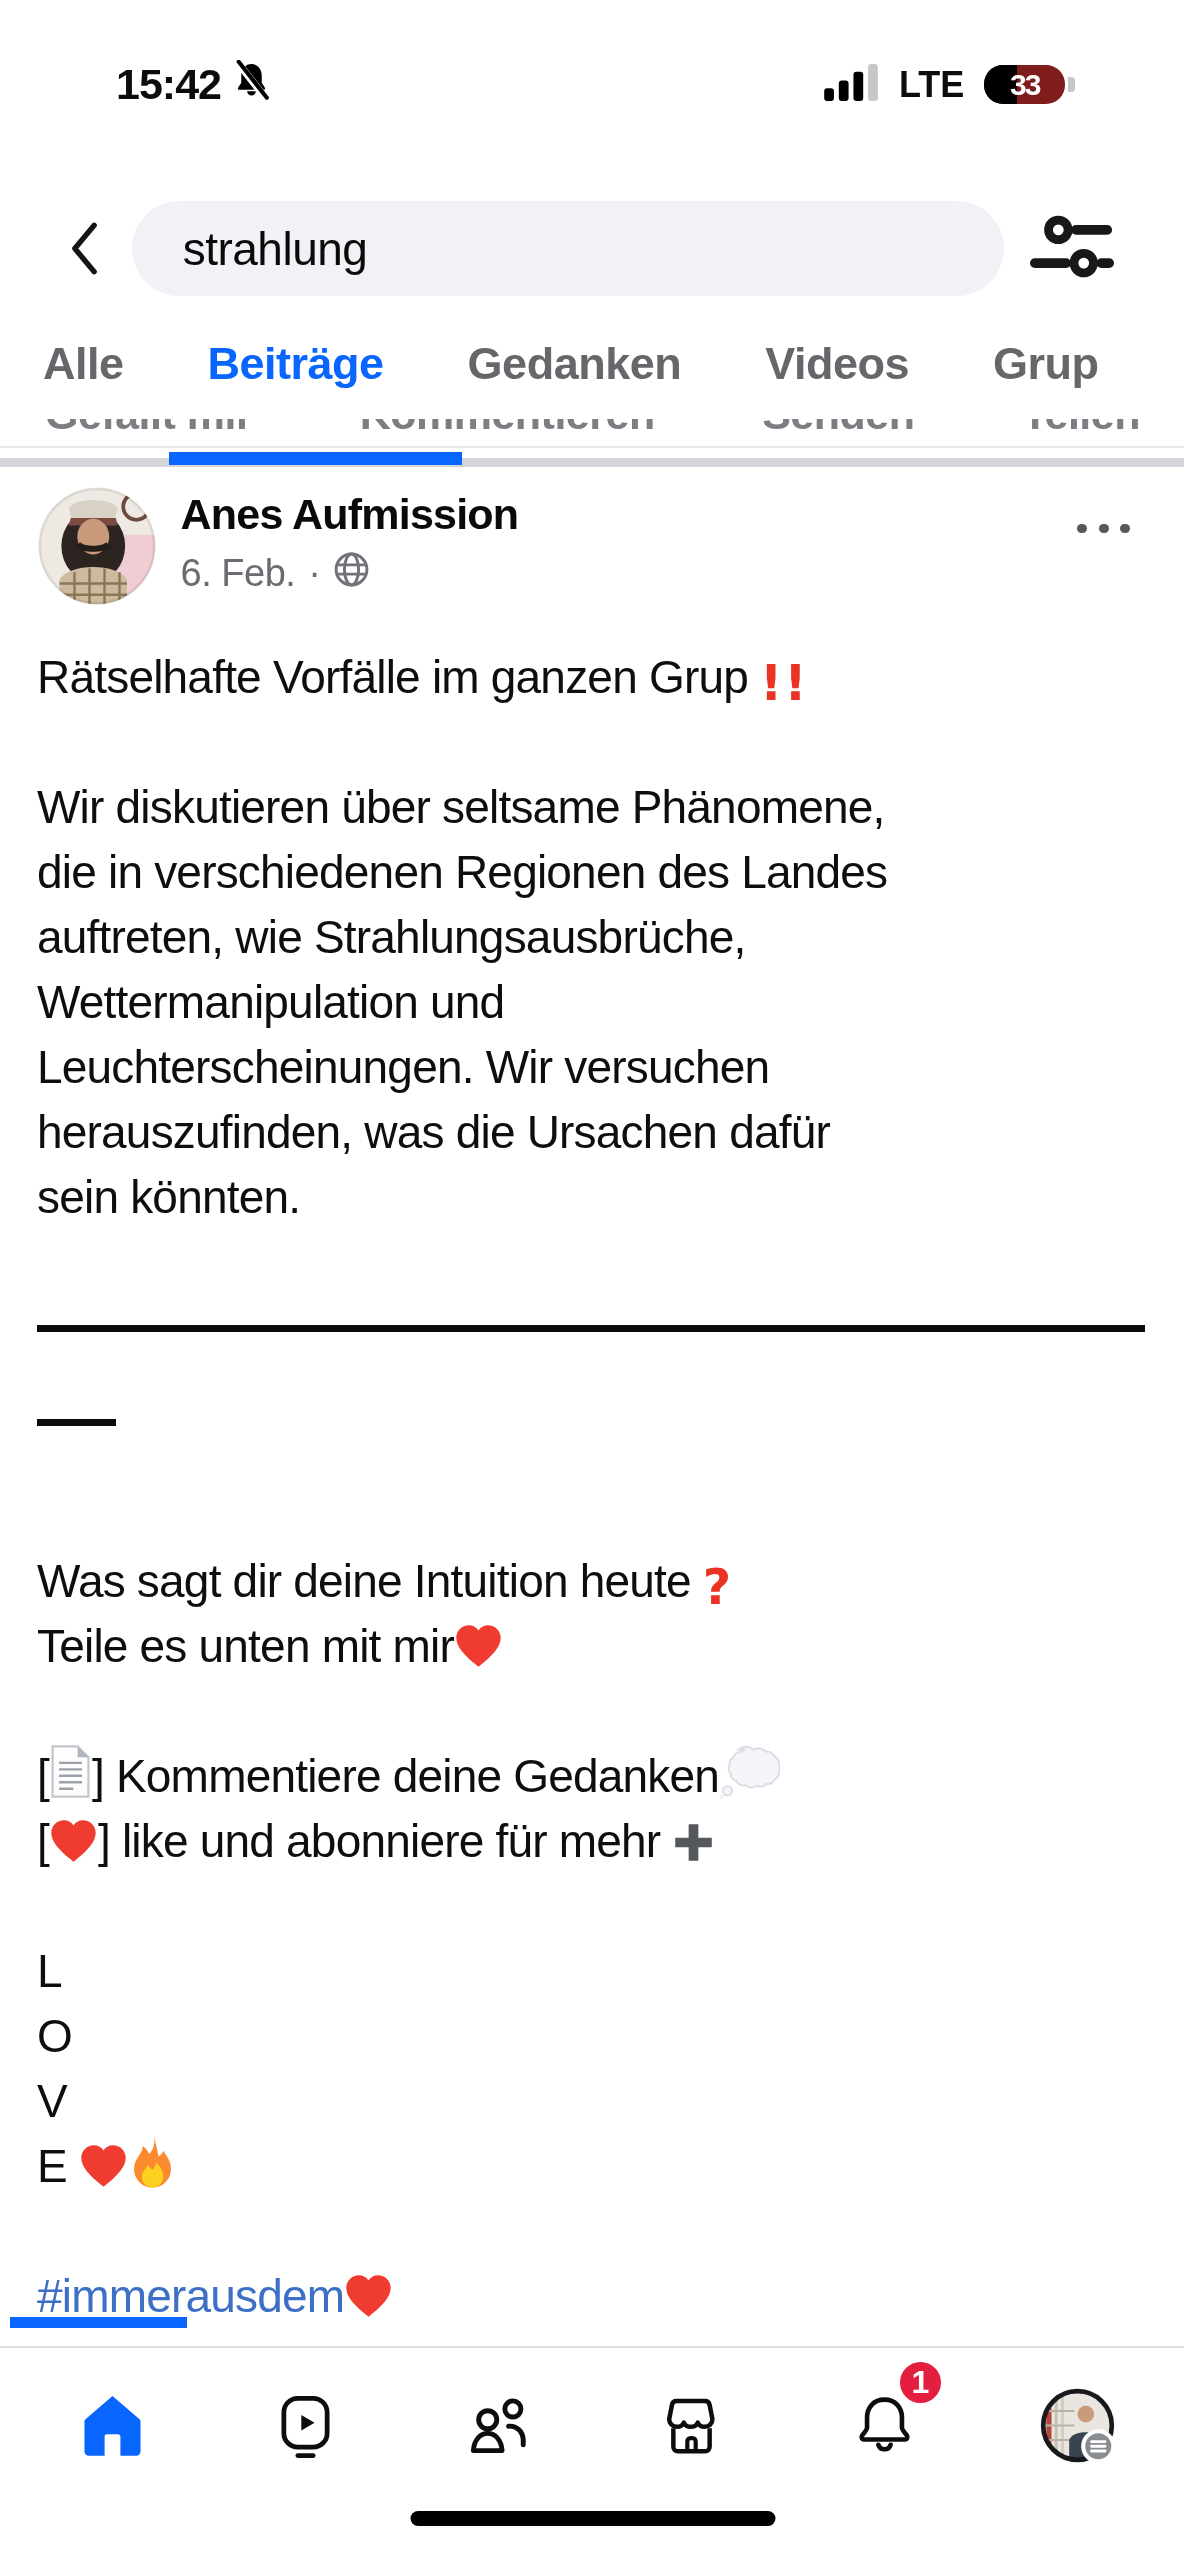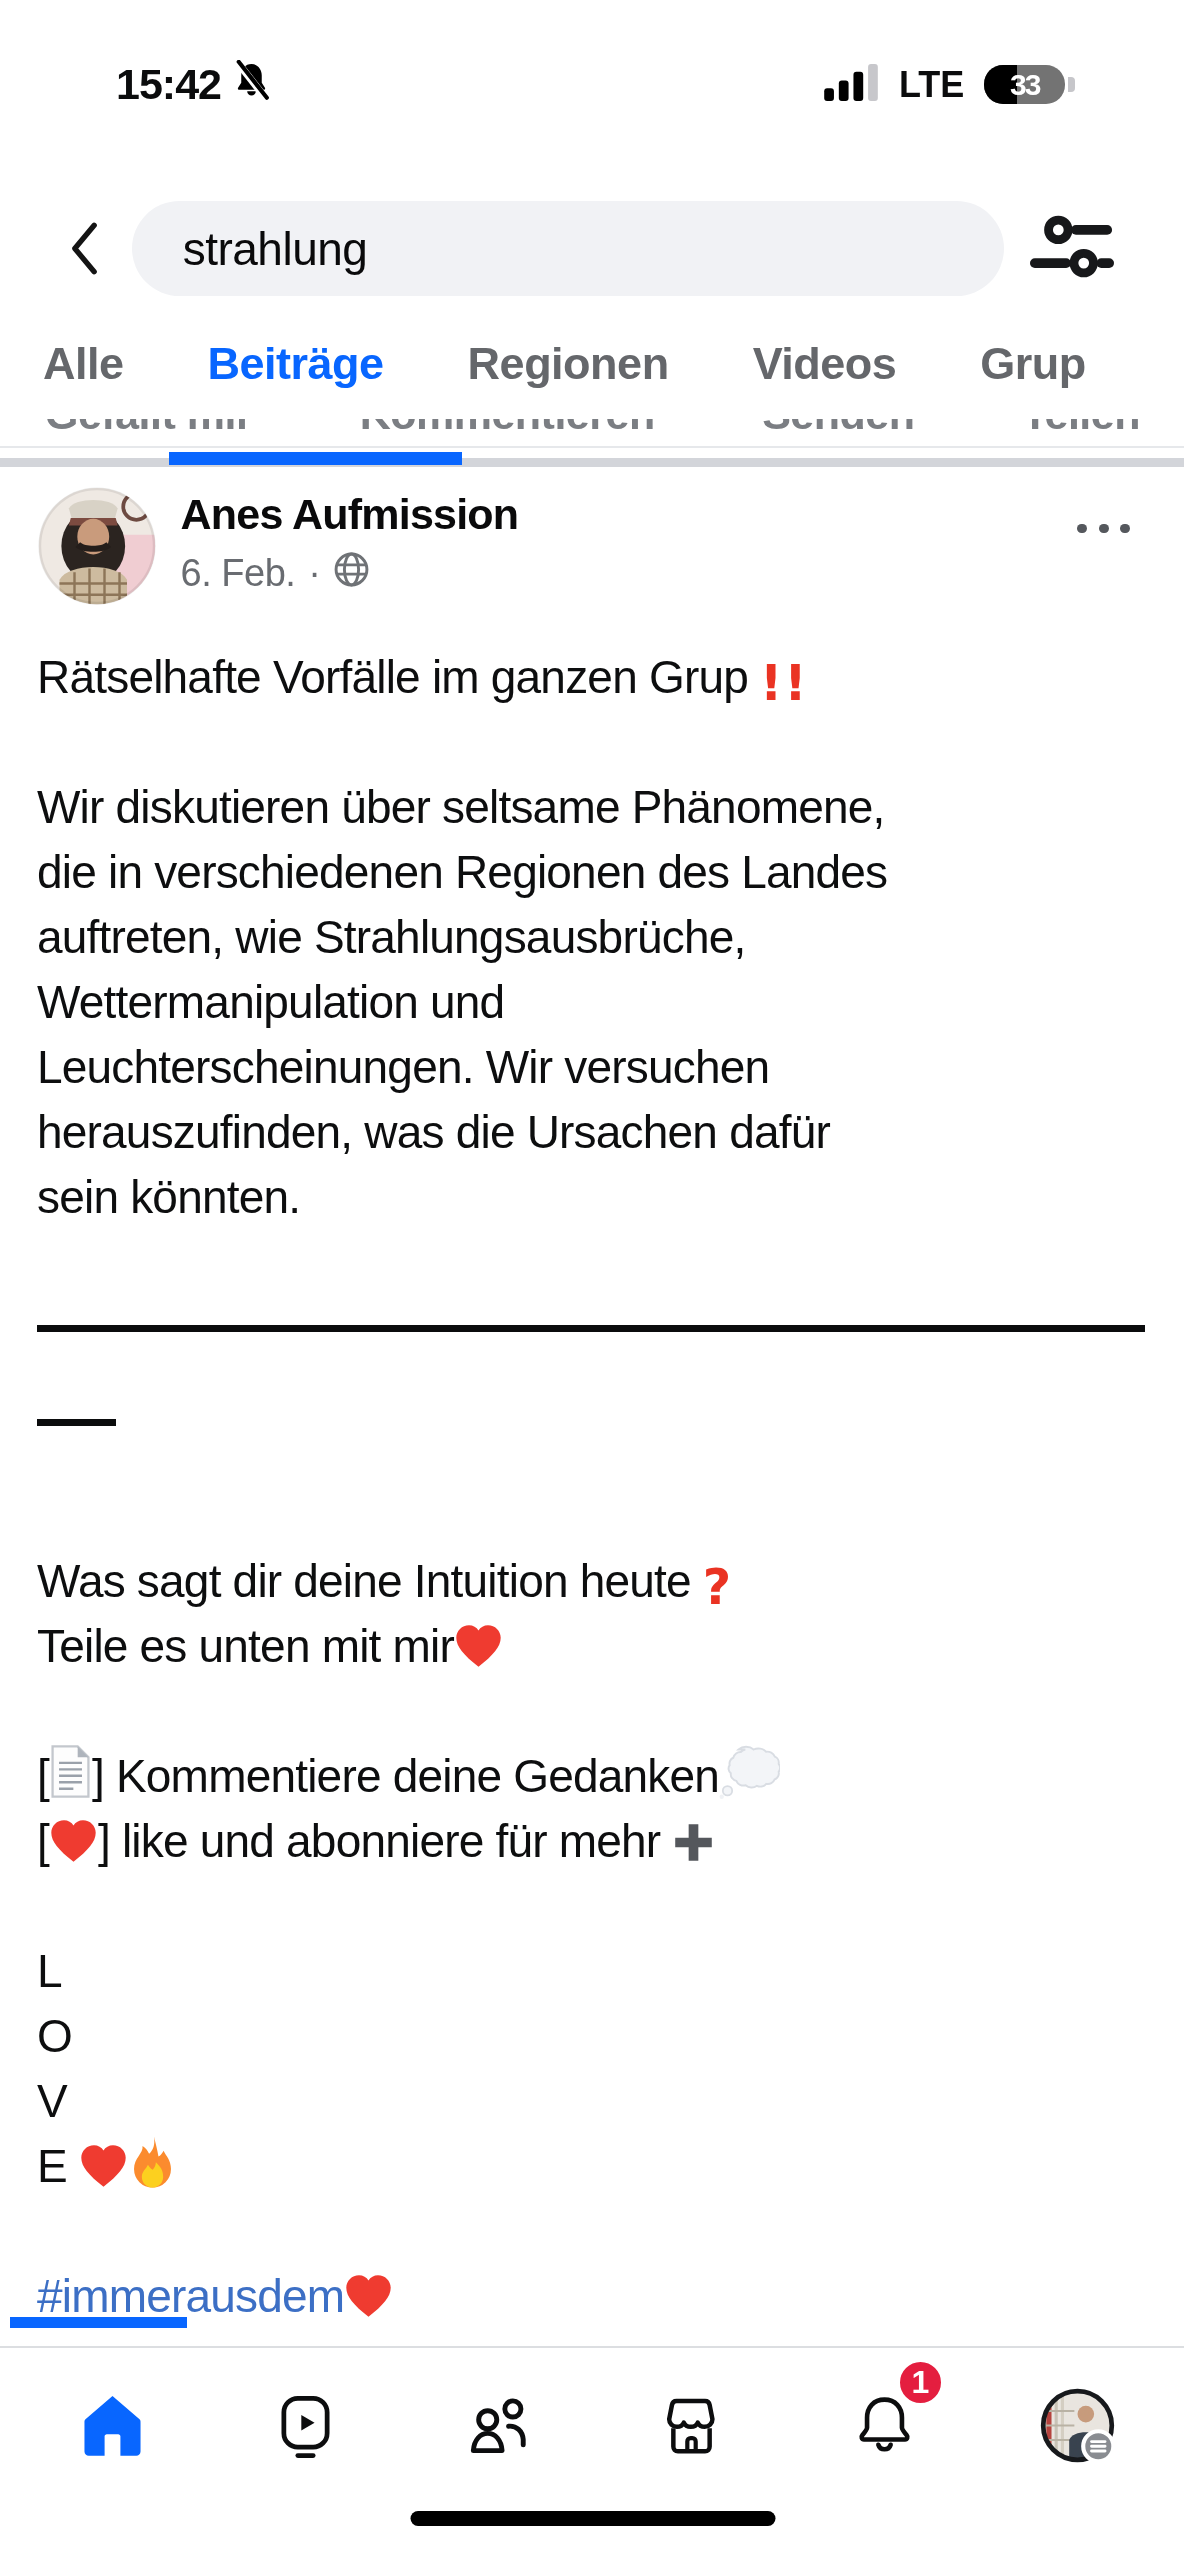--- a/index.html
+++ b/index.html
@@ -12,21 +12,21 @@
     position:relative;overflow:hidden;background:#fff;color:var(--ink);
     font-family:"Liberation Sans",sans-serif;letter-spacing:-0.5px;
   }
   
   .status-bar{display:flex;justify-content:space-between;align-items:center;padding:61px 110px 0 116px;height:108px}
   .sb-left{display:flex;align-items:flex-start;gap:9.8px}
   .sb-time{font-size:43px;font-weight:700;letter-spacing:-1px}
   .sb-right{display:flex;align-items:center;gap:20px}
   .sb-lte{font-size:36px;font-weight:600;letter-spacing:0}
   .battery{display:flex;align-items:center}
-  .battery-body{position:relative;width:81px;height:39px;border-radius:19px;background:#737373;overflow:hidden}
+  .battery-body{position:relative;width:81px;height:39px;border-radius:19px;background:#7f1d1d;overflow:hidden}
   .battery-fill{position:absolute;left:0;top:0;bottom:0;width:33px;background:#000}
   .battery-pct{position:relative;z-index:1;display:block;width:100%;text-align:center;font-size:30px;font-weight:700;color:#fff;line-height:39px;letter-spacing:-2px}
   .battery-cap{width:6.9px;height:15.7px;background:#c6c6ca;border-radius:0 3.9px 3.9px 0;margin-left:2.9px}
   
   .search-row{display:flex;align-items:center;margin-top:102px;height:77px;padding:0 55px}
   .back-btn{width:59px;display:flex;justify-content:center}
   .search-pill{flex:1;height:95px;margin-left:17.7px;background:var(--pill);border-radius:48px;display:flex;align-items:center;padding-left:51px}
   .search-query{font-size:46px;color:#0a0a0b}
   .filter-btn{width:116px;display:flex;justify-content:center;margin-left:9.8px}
   
@@ -122,21 +122,21 @@
               <path d="M74 55h8"></path>
             </g>
           </svg>
       </span>
     </div>
   </div>
 
   <div class="tabs">
       <div class="tab">Alle</div>
       <div class="tab active">Beiträge</div>
-      <div class="tab">Regionen</div>
+      <div class="tab">Gedanken</div>
       <div class="tab">Videos</div>
       <div class="tab">Grup</div>
     </div>
   <div class="tab-underline"></div>
 
   <div class="sliver">
     <div class="sliver-inner">
         <span>Gefällt mir</span>
         <span>Kommentieren</span>
         <span>Senden</span>

